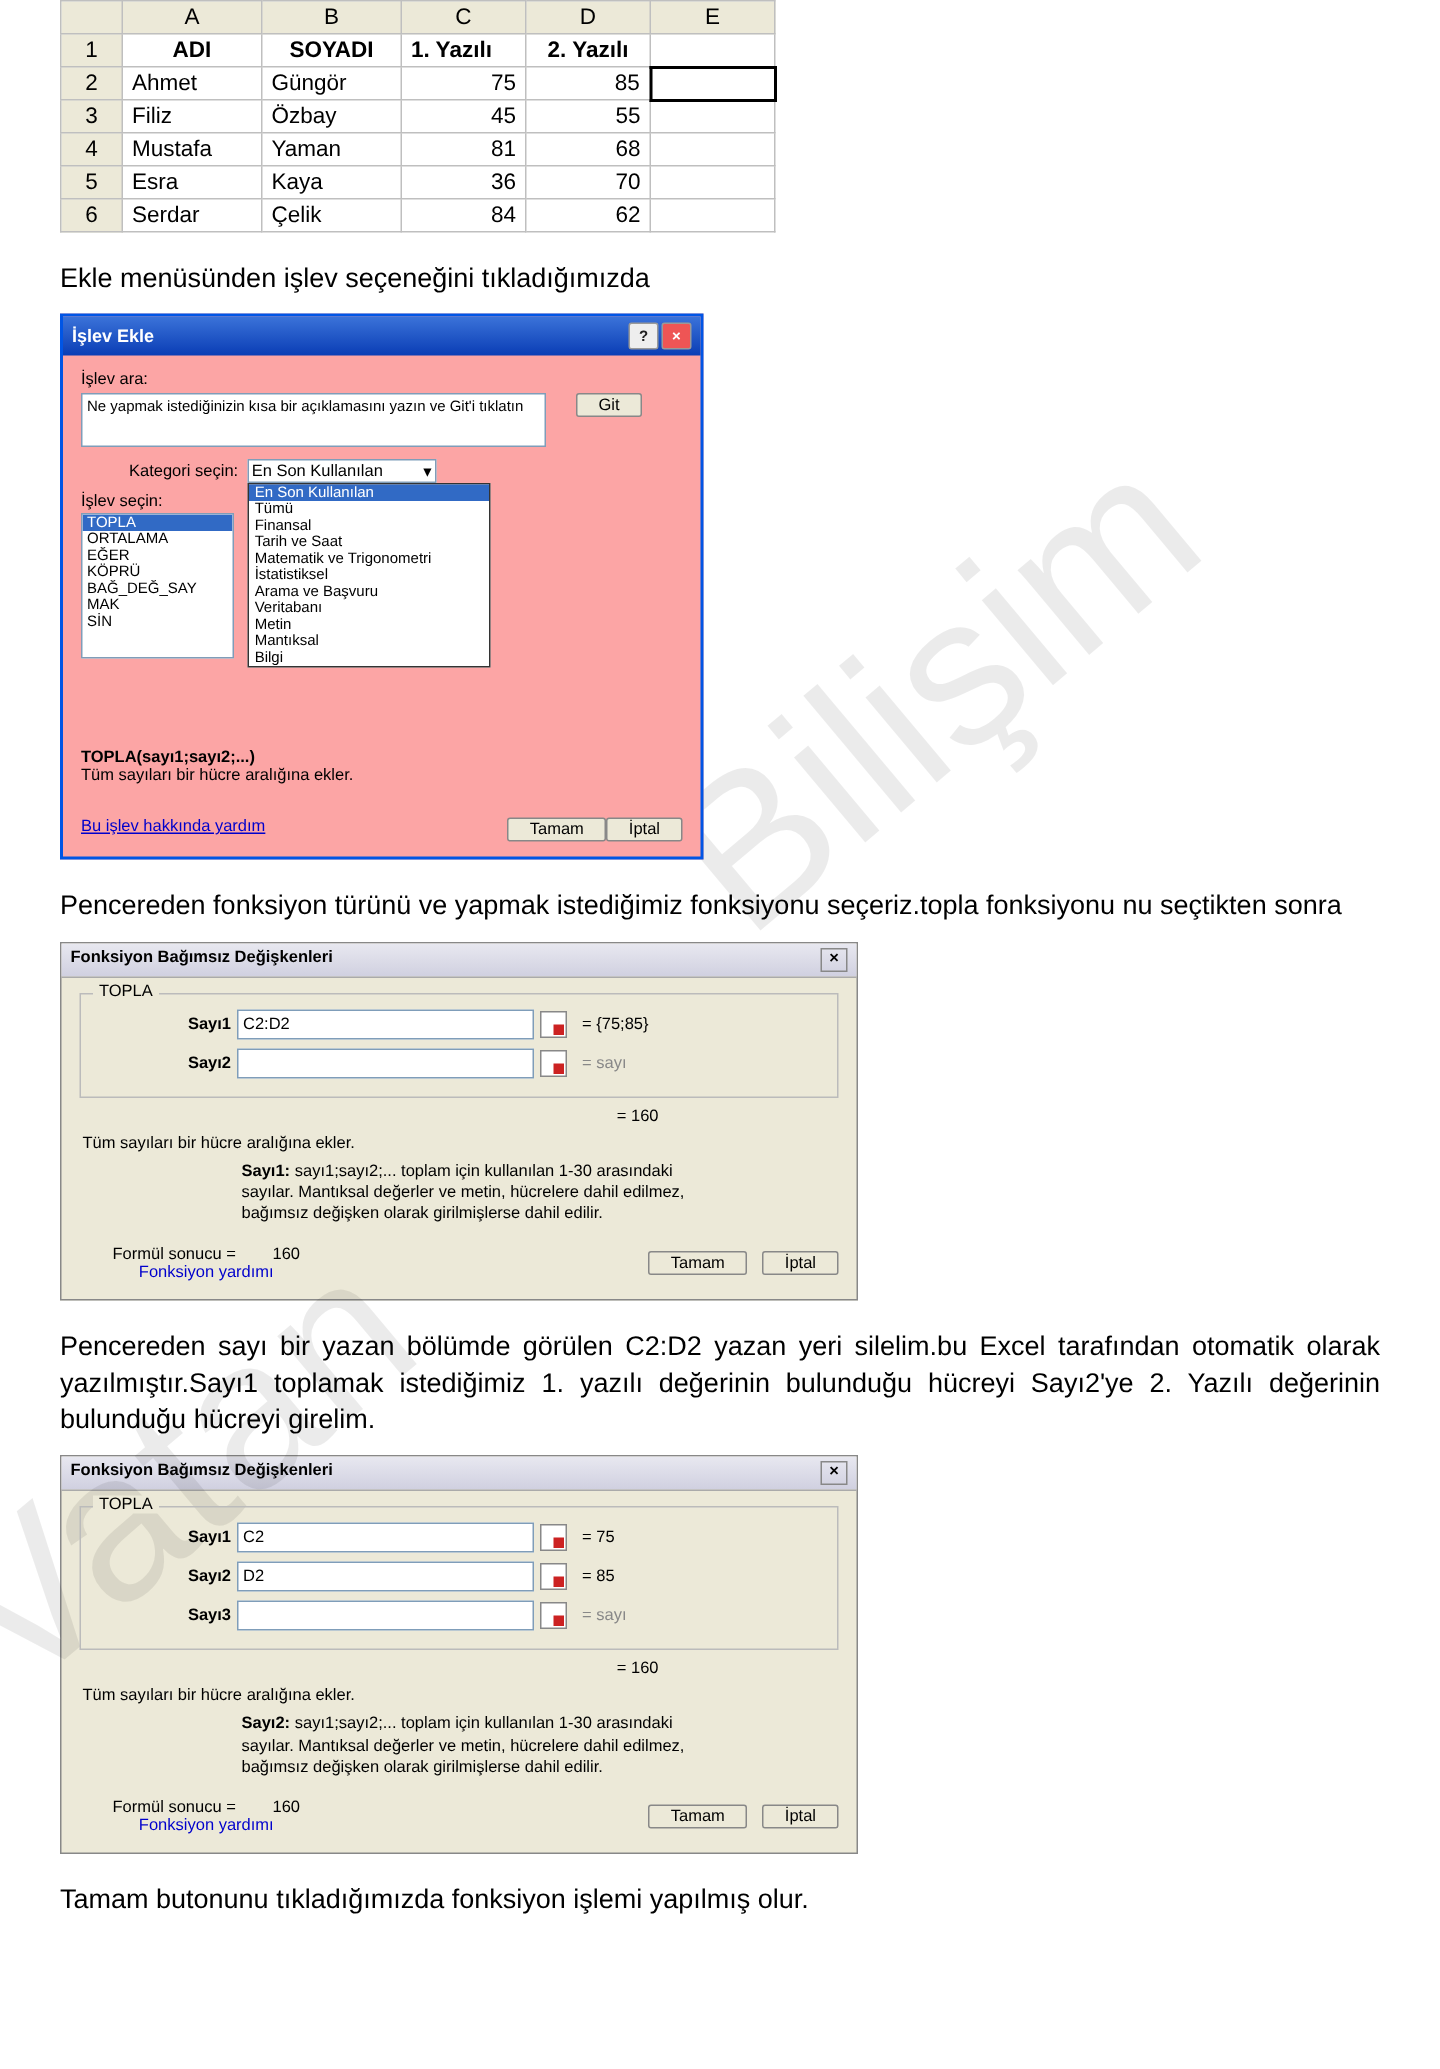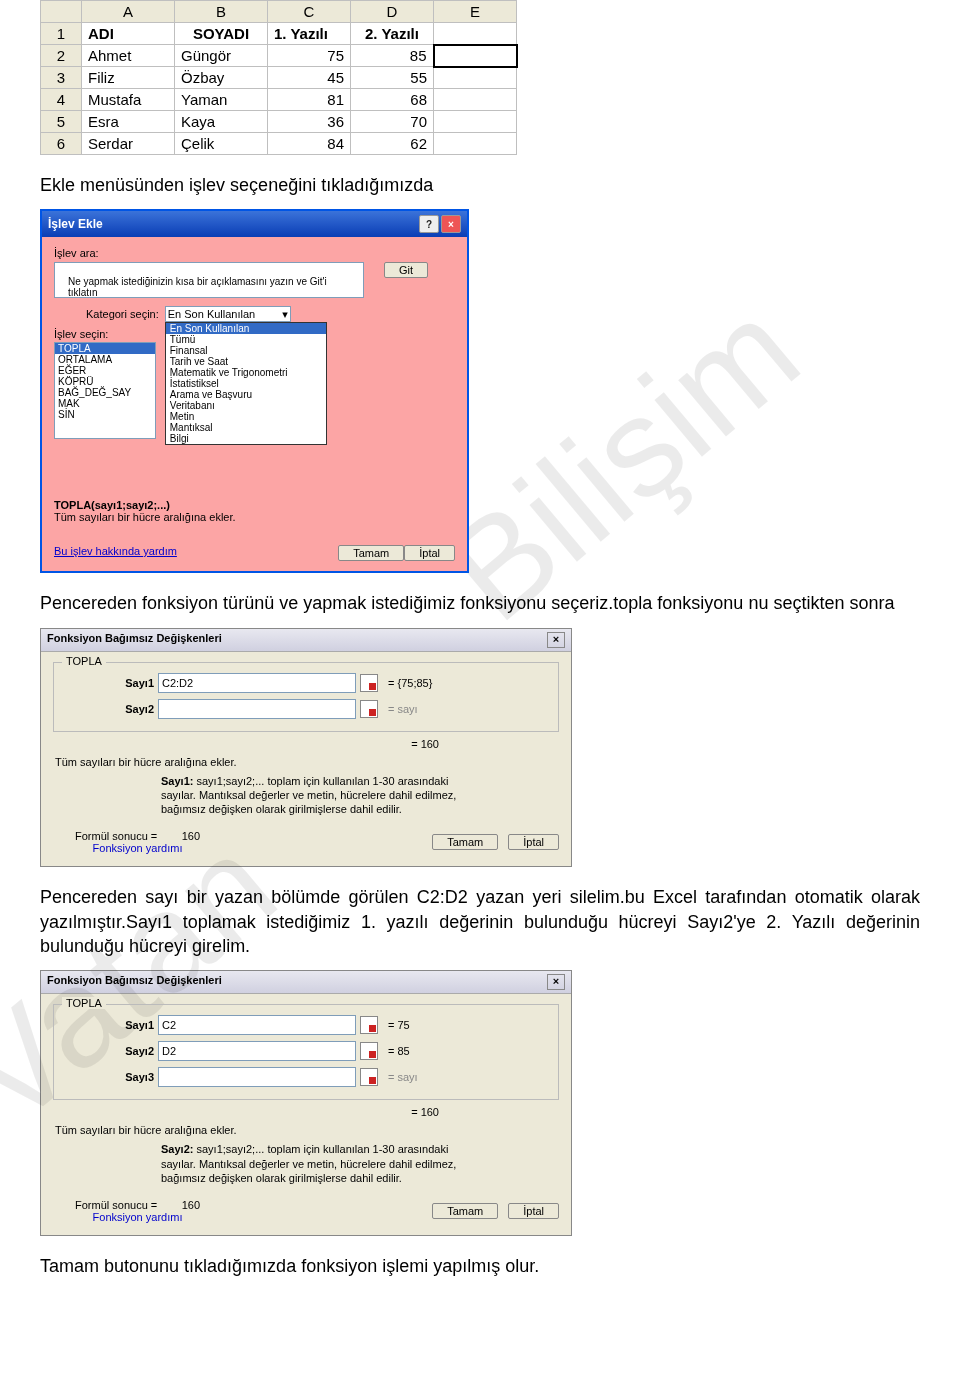--- a/index.html
+++ b/index.html
@@ -86,21 +86,21 @@
     font-size: 10px; color: #222;
   }
   .titlebtn.close { background: #e55; color: #fff; }
   .dlg-body { padding: 10px 12px 12px 12px; }
   .lbl { font-size: 11px; }
   .searchbox {
     width: 310px; height: 36px;
     border: 1px solid #7f9db9;
     background: #fff;
     font-size: 10px;
-    padding: 13px;
+    padding: 3px;
     box-sizing: border-box;
   }
   .gitbtn, .winbtn {
     border: 1px solid #888;
     background: #ece9d8;
     padding: 1px 14px;
     font-size: 11px;
     border-radius: 2px;
   }
   .catrow { display: flex; align-items: center; gap: 6px; margin-top: 8px; padding-left: 32px; }
@@ -236,21 +236,21 @@
         <th style="width: 80px;">A</th>
         <th style="width: 80px;">B</th>
         <th style="width: 70px;">C</th>
         <th style="width: 70px;">D</th>
         <th style="width: 70px;">E</th>
       </tr>
     </thead>
   <tbody id="exbody">
       <tr>
         <td class="rowhdr">1</td>
-        <td class="bold" style="text-align: left;">ADI</td>
+        <td class="bold" style="text-align: center;">ADI</td>
         <td class="bold" style="text-align: center;">SOYADI</td>
         <td class="bold" style="">1. Yazılı</td>
         <td class="bold" style="text-align: center;">2. Yazılı</td>
         <td class="bold" style="text-align: center;"></td>
       </tr>
       <tr>
         <td class="rowhdr">2</td>
         <td>Ahmet</td>
         <td>Güngör</td>
         <td class="num">75</td>

